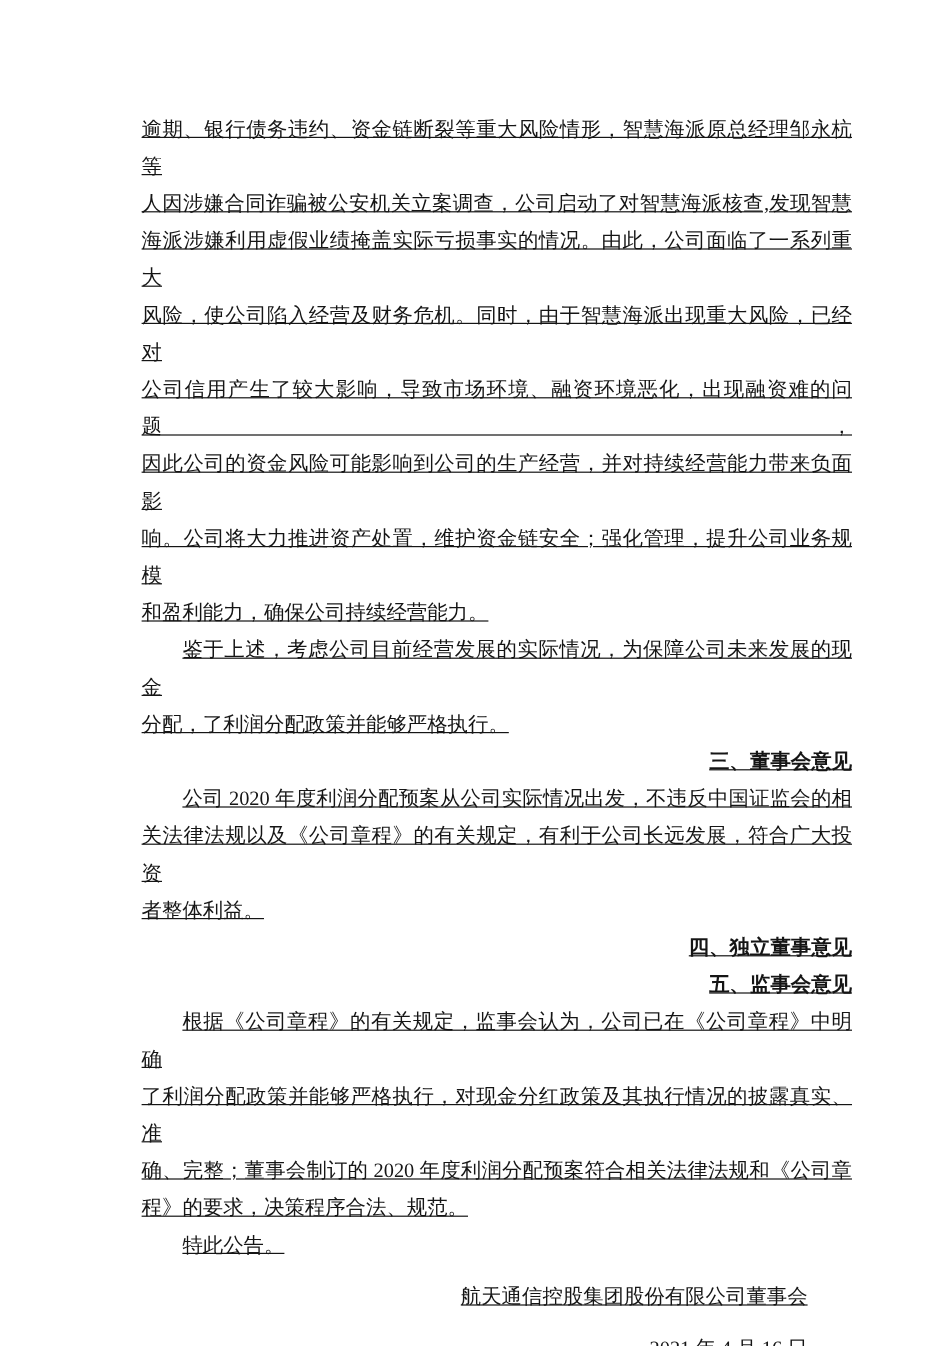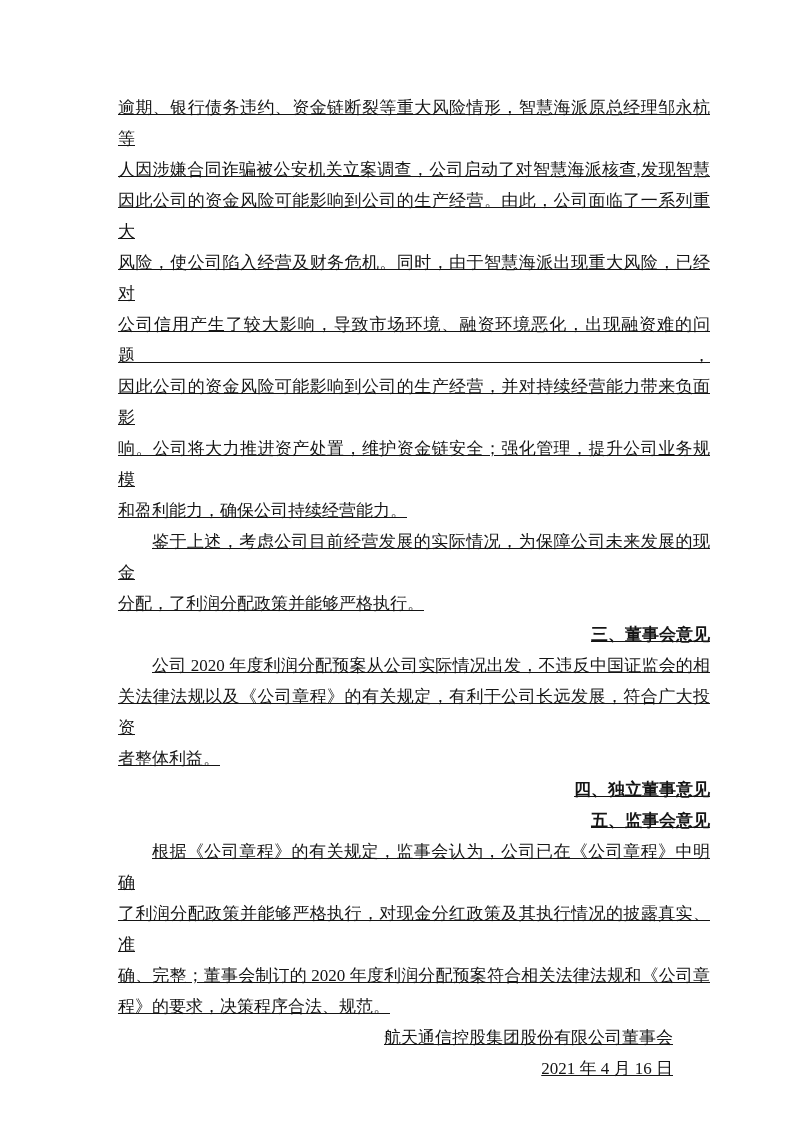--- a/index.html
+++ b/index.html
@@ -37,31 +37,32 @@
     text-indent: 2em;
   }
   .heading-line {
     font-weight: bold;
     text-indent: 2em;
     text-align: right;
   }
   .line.sig {
     text-align-last: right;
     padding-right: 37px;
+    margin-top: 12px;
   }
 </style>
 </head>
 <body>
 
 <div class="page">
   <div class="doc" id="doc">
       <div class="block block-paragraph">
         <div class="line fill">逾期、银行债务违约、资金链断裂等重大风险情形，智慧海派原总经理邹永杭等</div>
         <div class="line fill">人因涉嫌合同诈骗被公安机关立案调查，公司启动了对智慧海派核查,发现智慧</div>
-        <div class="line fill">因此公司的资金风险可能影响到公司的生产经营。由此，公司面临了一系列重大</div>
+        <div class="line fill">海派涉嫌利用虚假业绩掩盖实际亏损事实的情况。由此，公司面临了一系列重大</div>
         <div class="line fill">风险，使公司陷入经营及财务危机。同时，由于智慧海派出现重大风险，已经对</div>
         <div class="line fill">公司信用产生了较大影响，导致市场环境、融资环境恶化，出现融资难的问题，</div>
         <div class="line fill">因此公司的资金风险可能影响到公司的生产经营，并对持续经营能力带来负面影</div>
         <div class="line fill">响。公司将大力推进资产处置，维护资金链安全；强化管理，提升公司业务规模</div>
         <div class="line">和盈利能力，确保公司持续经营能力。</div>
       </div>
       <div class="block block-paragraph">
         <div class="line fill indent">鉴于上述，考虑公司目前经营发展的实际情况，为保障公司未来发展的现金</div>
         <div class="line">分配，了利润分配政策并能够严格执行。</div>
       </div>
@@ -78,18 +79,21 @@
       </div>
       <div class="block block-heading">
         <div class="line heading-line">五、监事会意见</div>
       </div>
       <div class="block block-paragraph">
         <div class="line fill indent">根据《公司章程》的有关规定，监事会认为，公司已在《公司章程》中明确</div>
         <div class="line fill">了利润分配政策并能够严格执行，对现金分红政策及其执行情况的披露真实、准</div>
         <div class="line fill">确、完整；董事会制订的 2020 年度利润分配预案符合相关法律法规和《公司章</div>
         <div class="line">程》的要求，决策程序合法、规范。</div>
       </div>
+      <div class="block block-paragraph">
+        <div class="line indent">特此公告。</div>
+      </div>
       <div class="block block-signature">
         <div class="line sig">航天通信控股集团股份有限公司董事会</div>
         <div class="line sig">2021 年 4 月 16 日</div>
       </div>
     </div>
 </div>
 
 </body></html>

